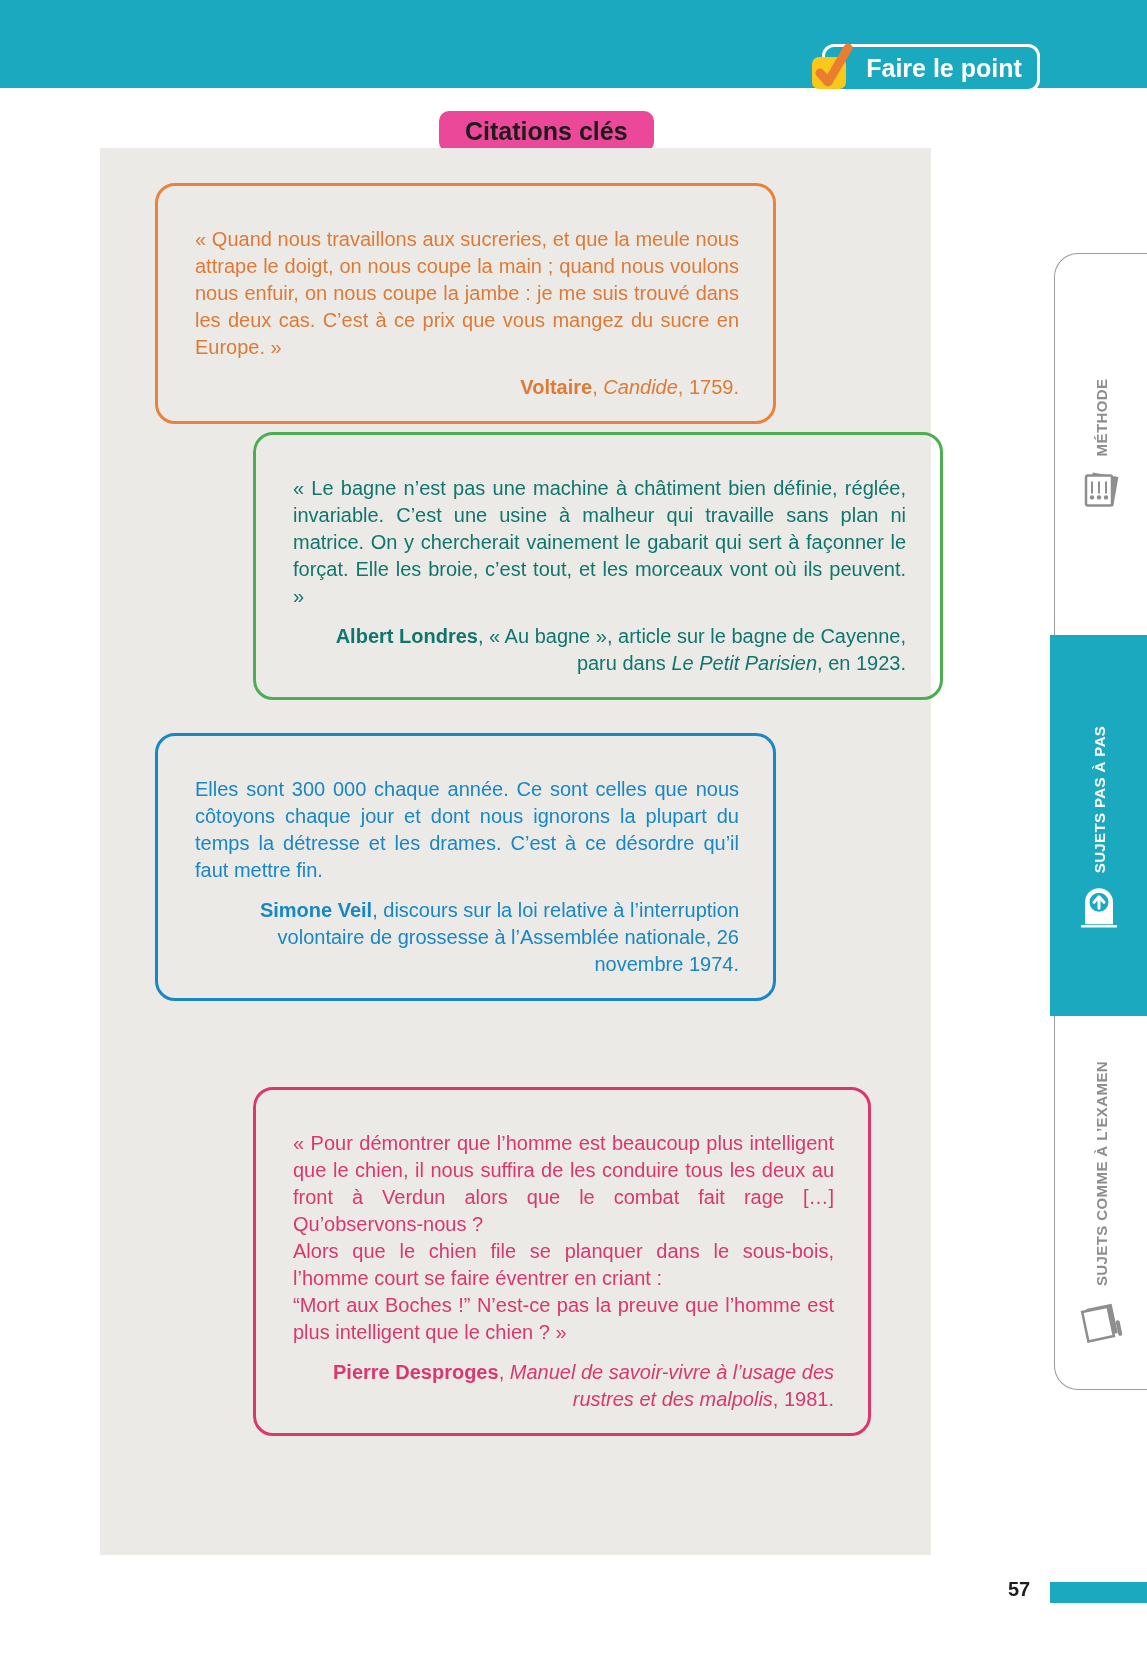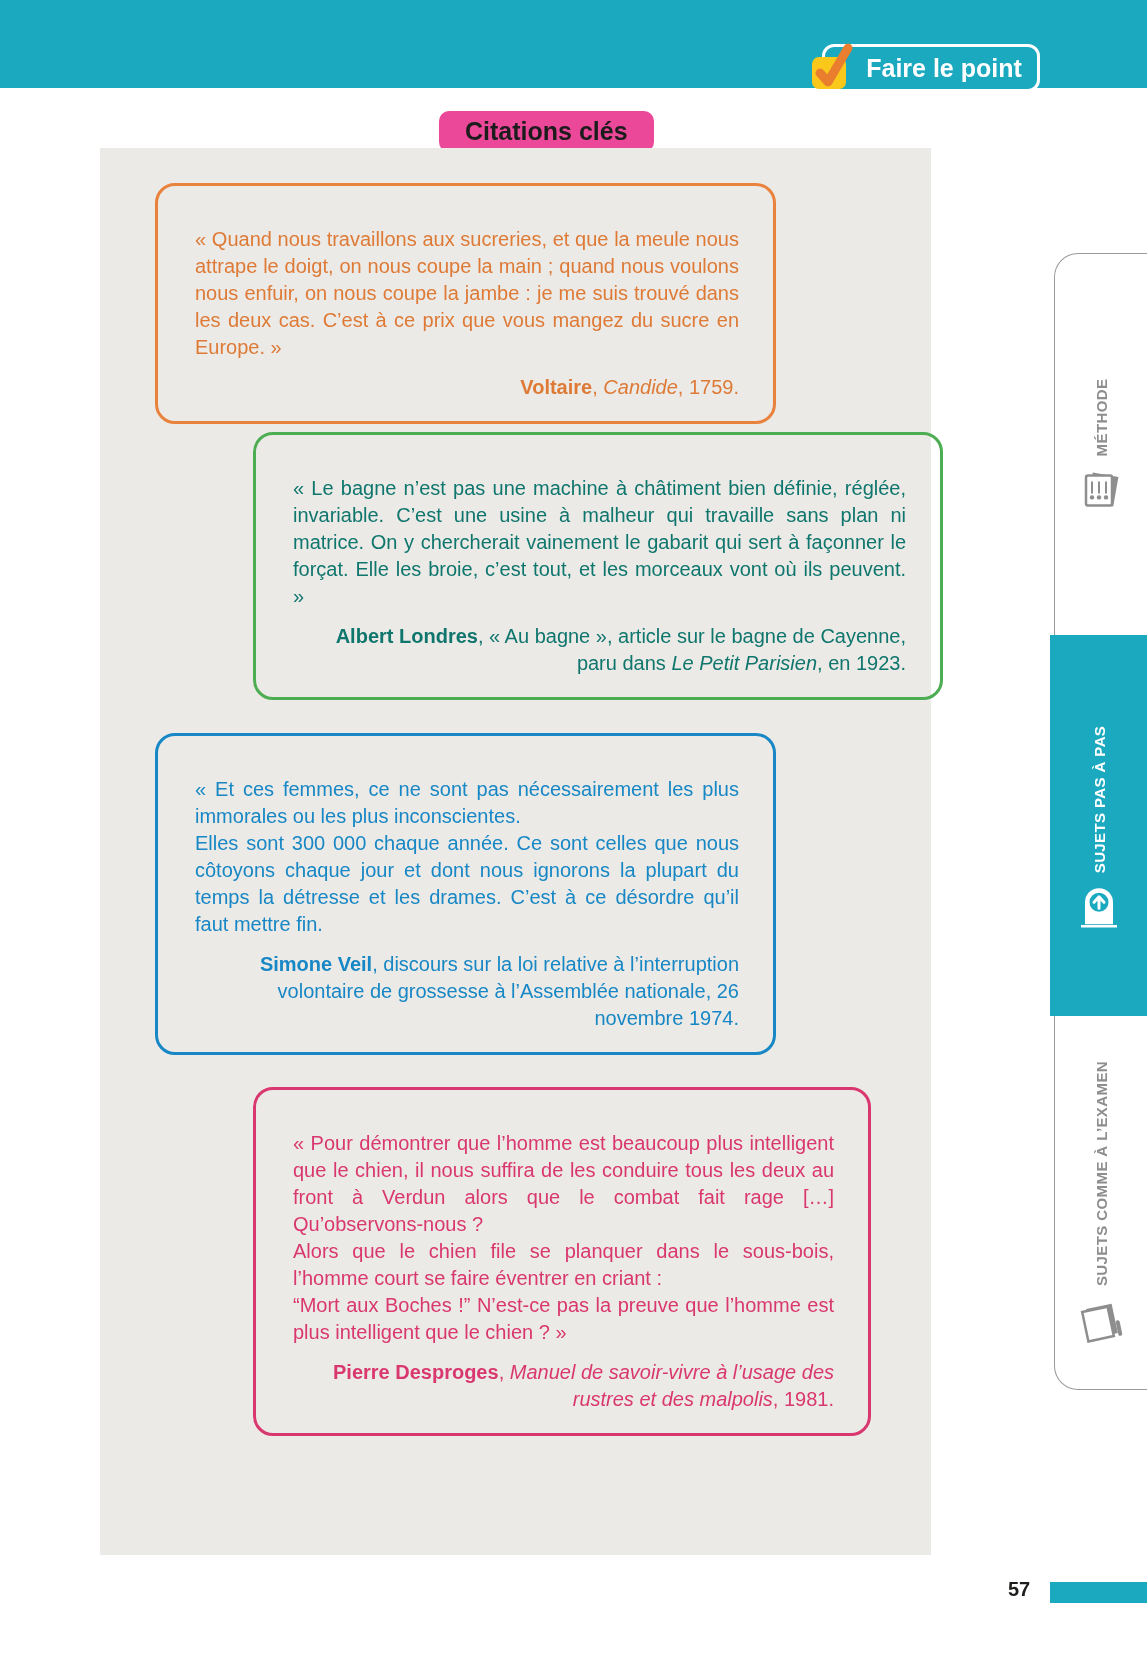--- a/index.html
+++ b/index.html
@@ -82,21 +82,20 @@
 
 <div class="quote-card card-londres">
   <div class="quote-text">
     <p>« Le bagne n’est pas une machine à châtiment bien définie, réglée, invariable. C’est une usine à malheur qui travaille sans plan ni matrice. On y chercherait vainement le gabarit qui sert à façonner le forçat. Elle les broie, c’est tout, et les morceaux vont où ils peuvent. »</p>
   </div>
   <div class="attribution"><strong>Albert Londres</strong><span>, « Au bagne », article sur le bagne de Cayenne, paru dans </span><em>Le Petit Parisien</em><span>, en 1923.</span></div>
 </div>
 
 <div class="quote-card card-veil">
   <div class="quote-text">
-    <p>« Et ces femmes, ce ne sont pas nécessairement les plus immorales ou les plus inconscientes.</p>
     <p>Elles sont 300 000 chaque année. Ce sont celles que nous côtoyons chaque jour et dont nous ignorons la plupart du temps la détresse et les drames. C’est à ce désordre qu’il faut mettre fin.</p>
   </div>
   <div class="attribution"><strong>Simone Veil</strong><span>, discours sur la loi relative à l’interruption volontaire de grossesse à l’Assemblée nationale, 26 novembre 1974.</span><em></em><span></span></div>
 </div>
 
 <div class="quote-card card-desproges">
   <div class="quote-text">
     <p>« Pour démontrer que l’homme est beaucoup plus intelligent que le chien, il nous suffira de les conduire tous les deux au front à Verdun alors que le combat fait rage […] Qu’observons-nous ?</p>
     <p>Alors que le chien file se planquer dans le sous-bois, l’homme court se faire éventrer en criant :</p>
     <p>“Mort aux Boches !” N’est-ce pas la preuve que l’homme est plus intelligent que le chien ? »</p>

